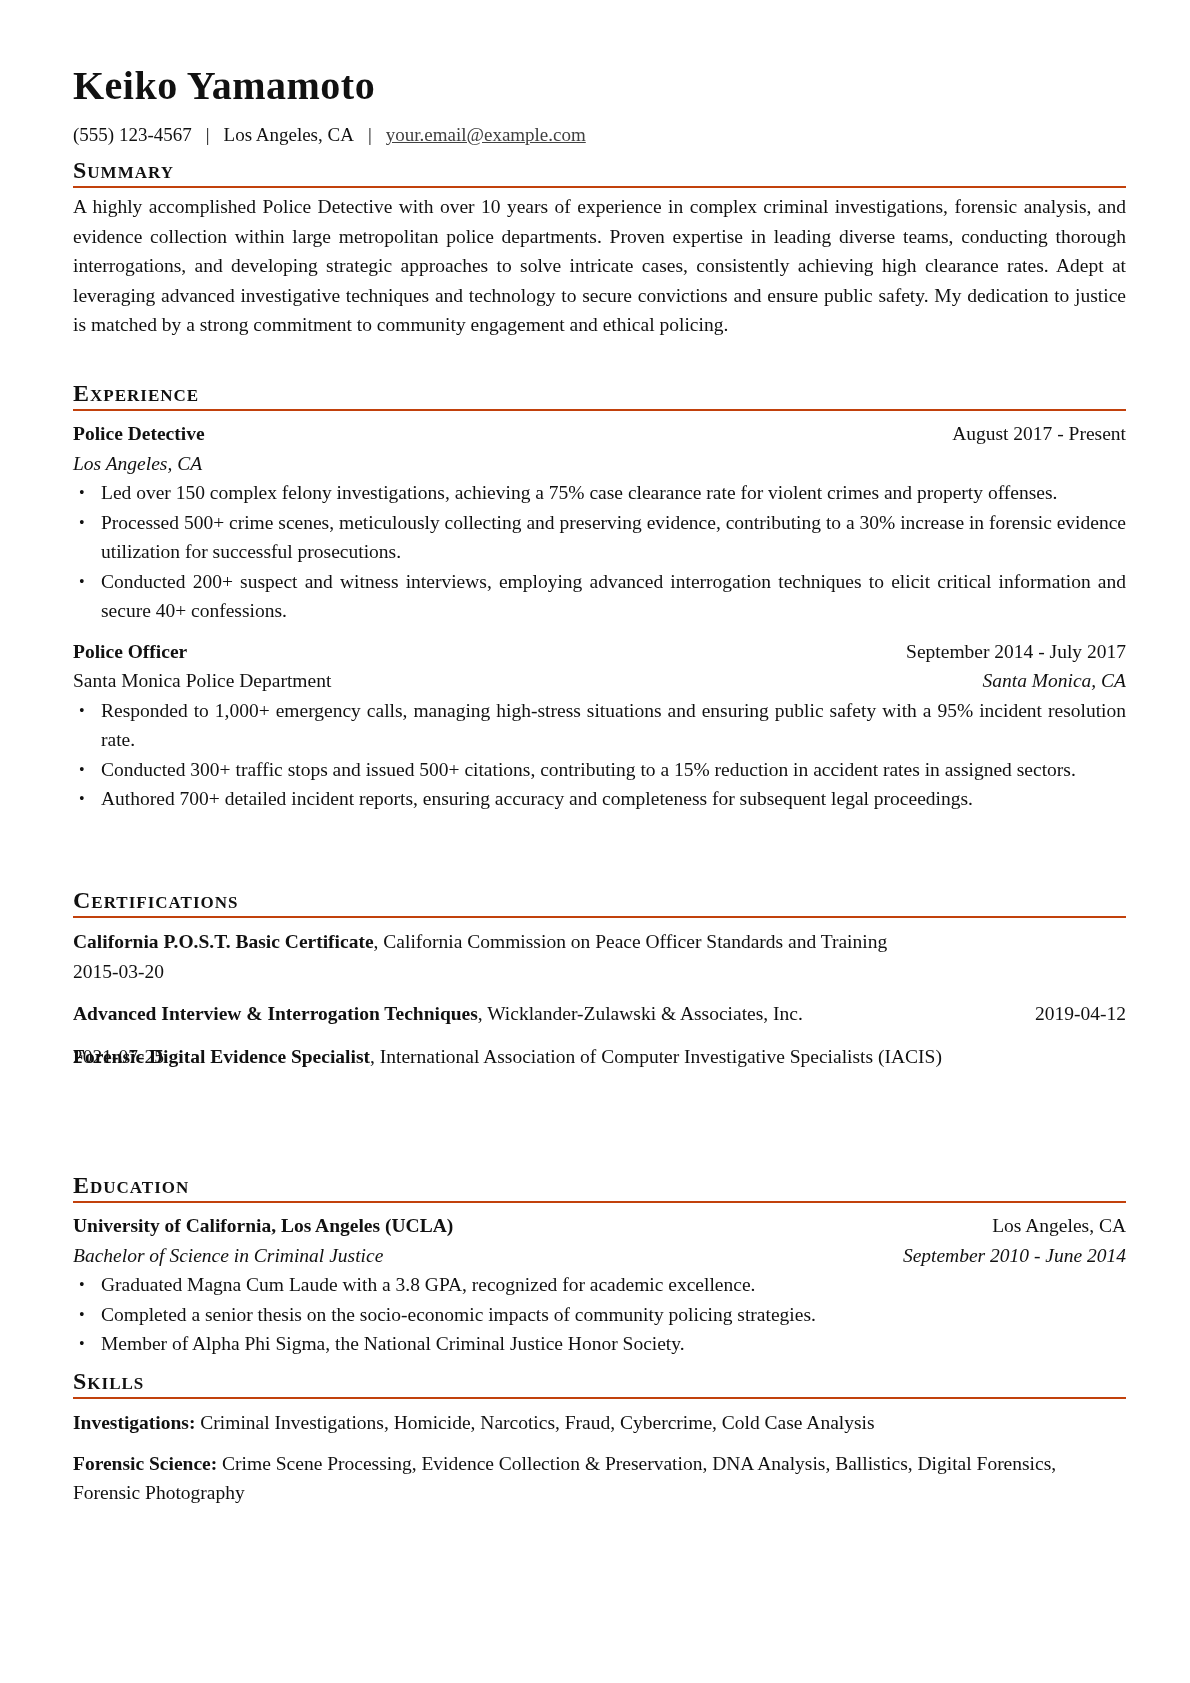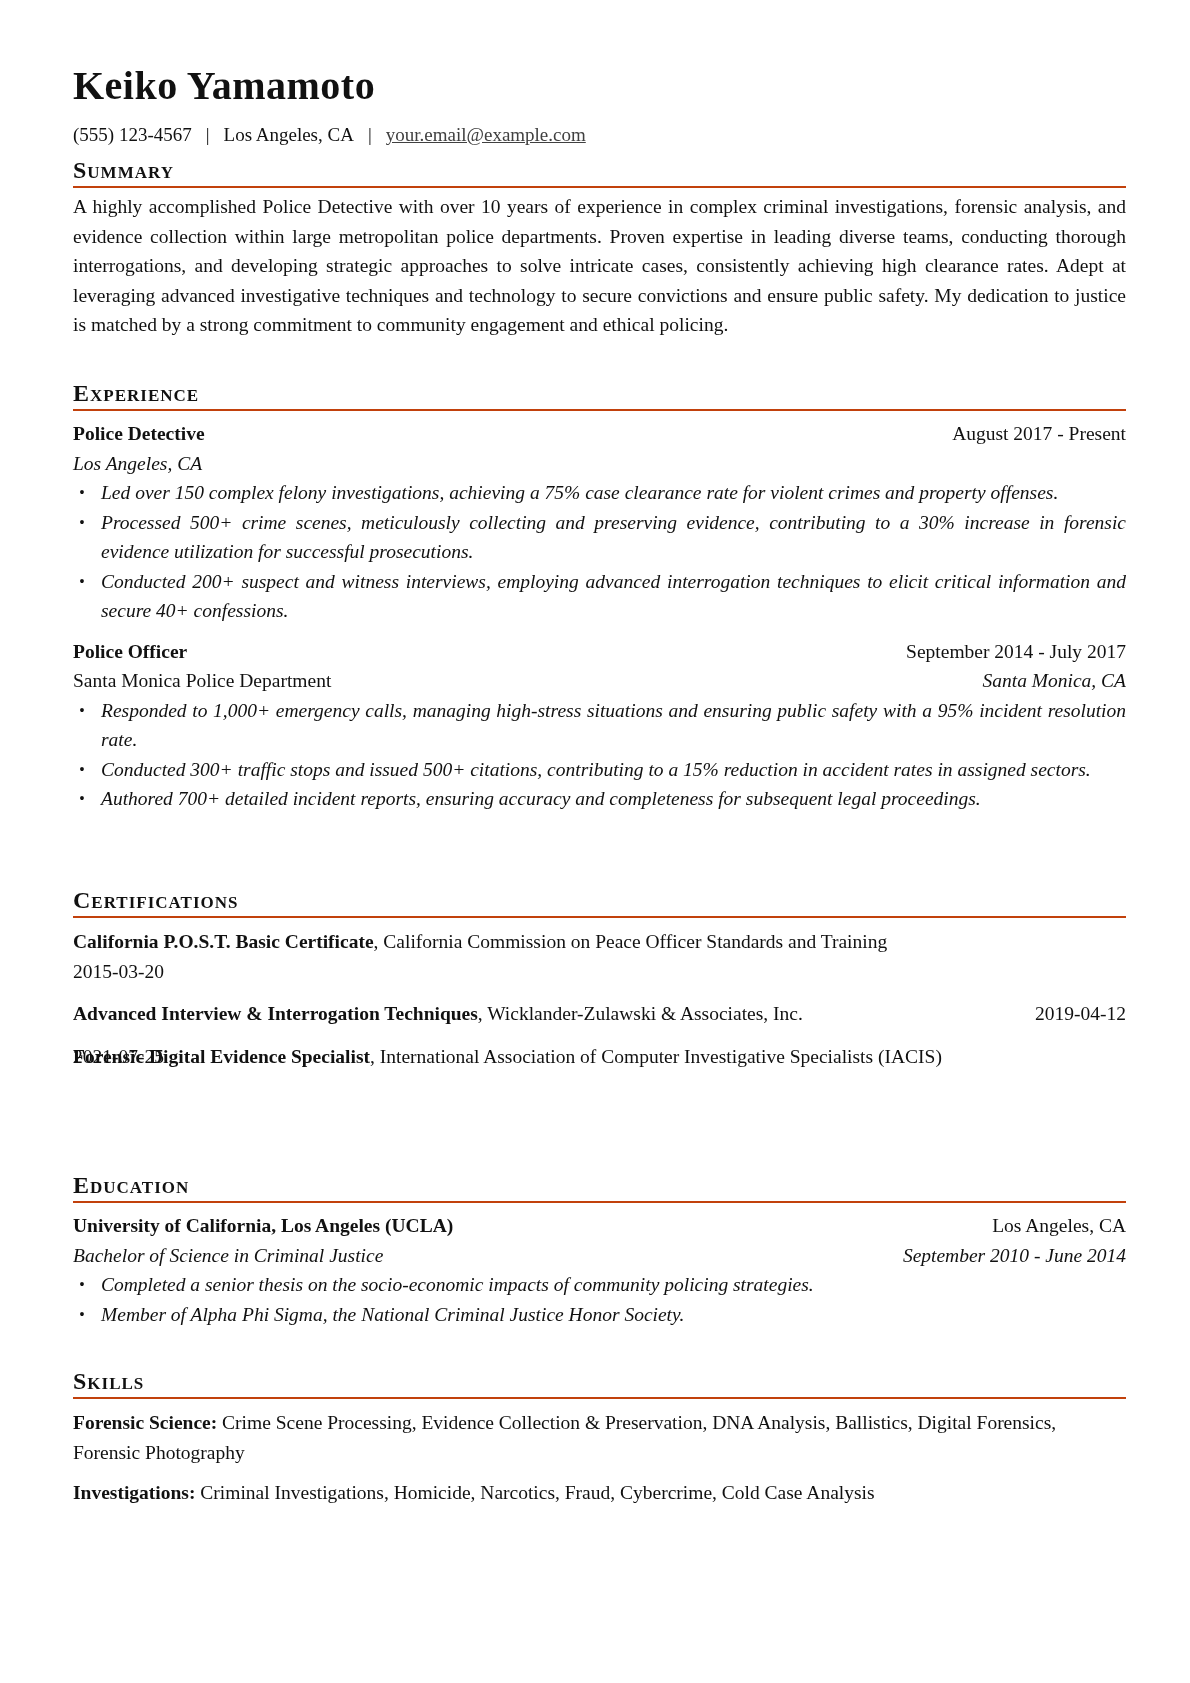--- a/index.html
+++ b/index.html
@@ -24,21 +24,21 @@
     .sec-title {
       font-family: "Liberation Serif", serif; font-weight: bold;
       font-variant: small-caps; font-size: 24px; letter-spacing: 1px; line-height: 28px;
       height: 30px; border-bottom: 2px solid #c2410c; box-sizing: content-box;
     }
     .body-text { font-family: "Liberation Serif", serif; font-size: 19.5px; line-height: 29.5px; }
     .summary p { margin: 4px 0 4px 0; text-align: justify; }
     .row { display: flex; justify-content: space-between; white-space: nowrap; }
     .b { font-weight: bold; }
     .i { font-style: italic; }
-    ul.bullets { margin: 0; padding: 0; list-style: none; font-style: italic; }
+    ul.bullets { margin: 0; padding: 0; list-style: none; }
     ul.bullets li { position: relative; padding-left: 28px; text-align: justify; }
     ul.bullets li::before {
       content: "\2022"; position: absolute; left: 6px; top: 0; font-size: 16px;
     }
     .job { margin-top: 8px; }
     .job + .job { margin-top: 11px; }
     .cert { margin-top: 9px; }
     .cert + .cert { margin-top: 13px; }
     .cert .date-right { display: block; margin-top: -29.5px; }
     .skill { margin-top: 9px; }
@@ -120,29 +120,30 @@
     <div class="job body-text">
       <div class="row">
         <span class="b">University of California, Los Angeles (UCLA)</span>
         <span>Los Angeles, CA</span>
       </div>
       <div class="row">
         <span class="i">Bachelor of Science in Criminal Justice</span>
         <span class="i">September 2010 - June 2014</span>
       </div>
       <ul class="bullets">
+        <li>Graduated Magna Cum Laude with a 3.8 GPA, recognized for academic excellence.</li>
         <li>Completed a senior thesis on the socio-economic impacts of community policing strategies.</li>
         <li>Member of Alpha Phi Sigma, the National Criminal Justice Honor Society.</li>
       </ul>
     </div>
   </div>
 
   <div class="section" style="top:1367px;">
     <div class="sec-title">Skills</div>
     <div class="skill body-text">
-      <span class="b">Forensic Science:</span><span> Crime Scene Processing, Evidence Collection &amp; Preservation, DNA Analysis, Ballistics, Digital Forensics, Forensic Photography</span>
+      <span class="b">Investigations:</span><span> Criminal Investigations, Homicide, Narcotics, Fraud, Cybercrime, Cold Case Analysis</span>
     </div>
     <div class="skill body-text">
-      <span class="b">Investigations:</span><span> Criminal Investigations, Homicide, Narcotics, Fraud, Cybercrime, Cold Case Analysis</span>
+      <span class="b">Forensic Science:</span><span> Crime Scene Processing, Evidence Collection &amp; Preservation, DNA Analysis, Ballistics, Digital Forensics, Forensic Photography</span>
     </div>
   </div>
 
 </div>
 
 </body></html>

